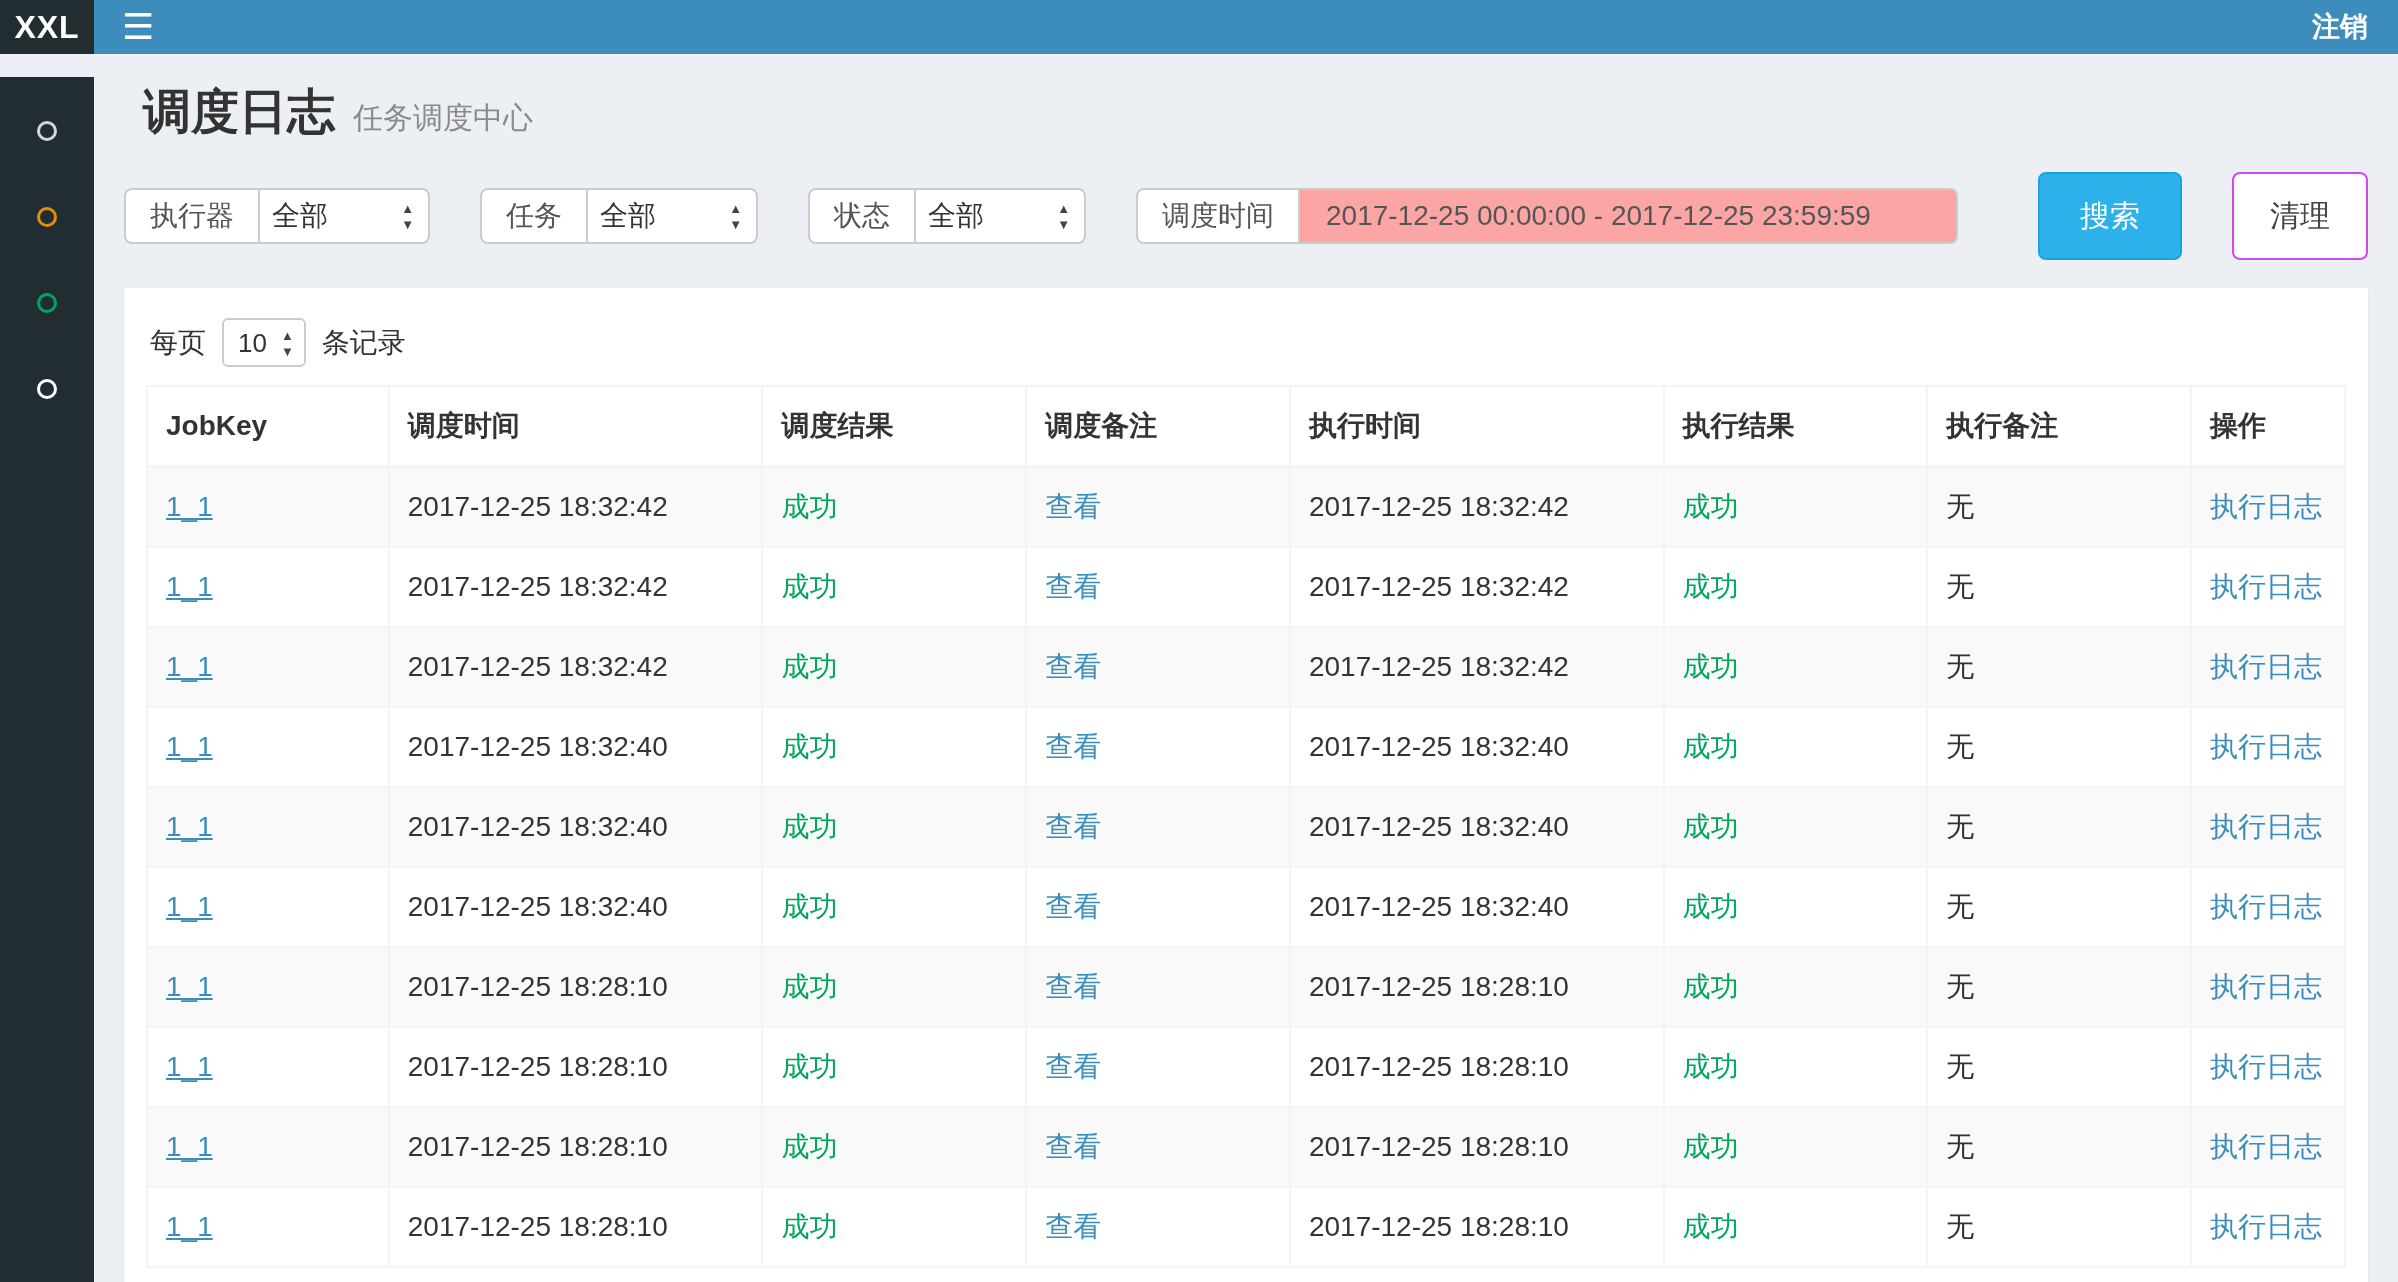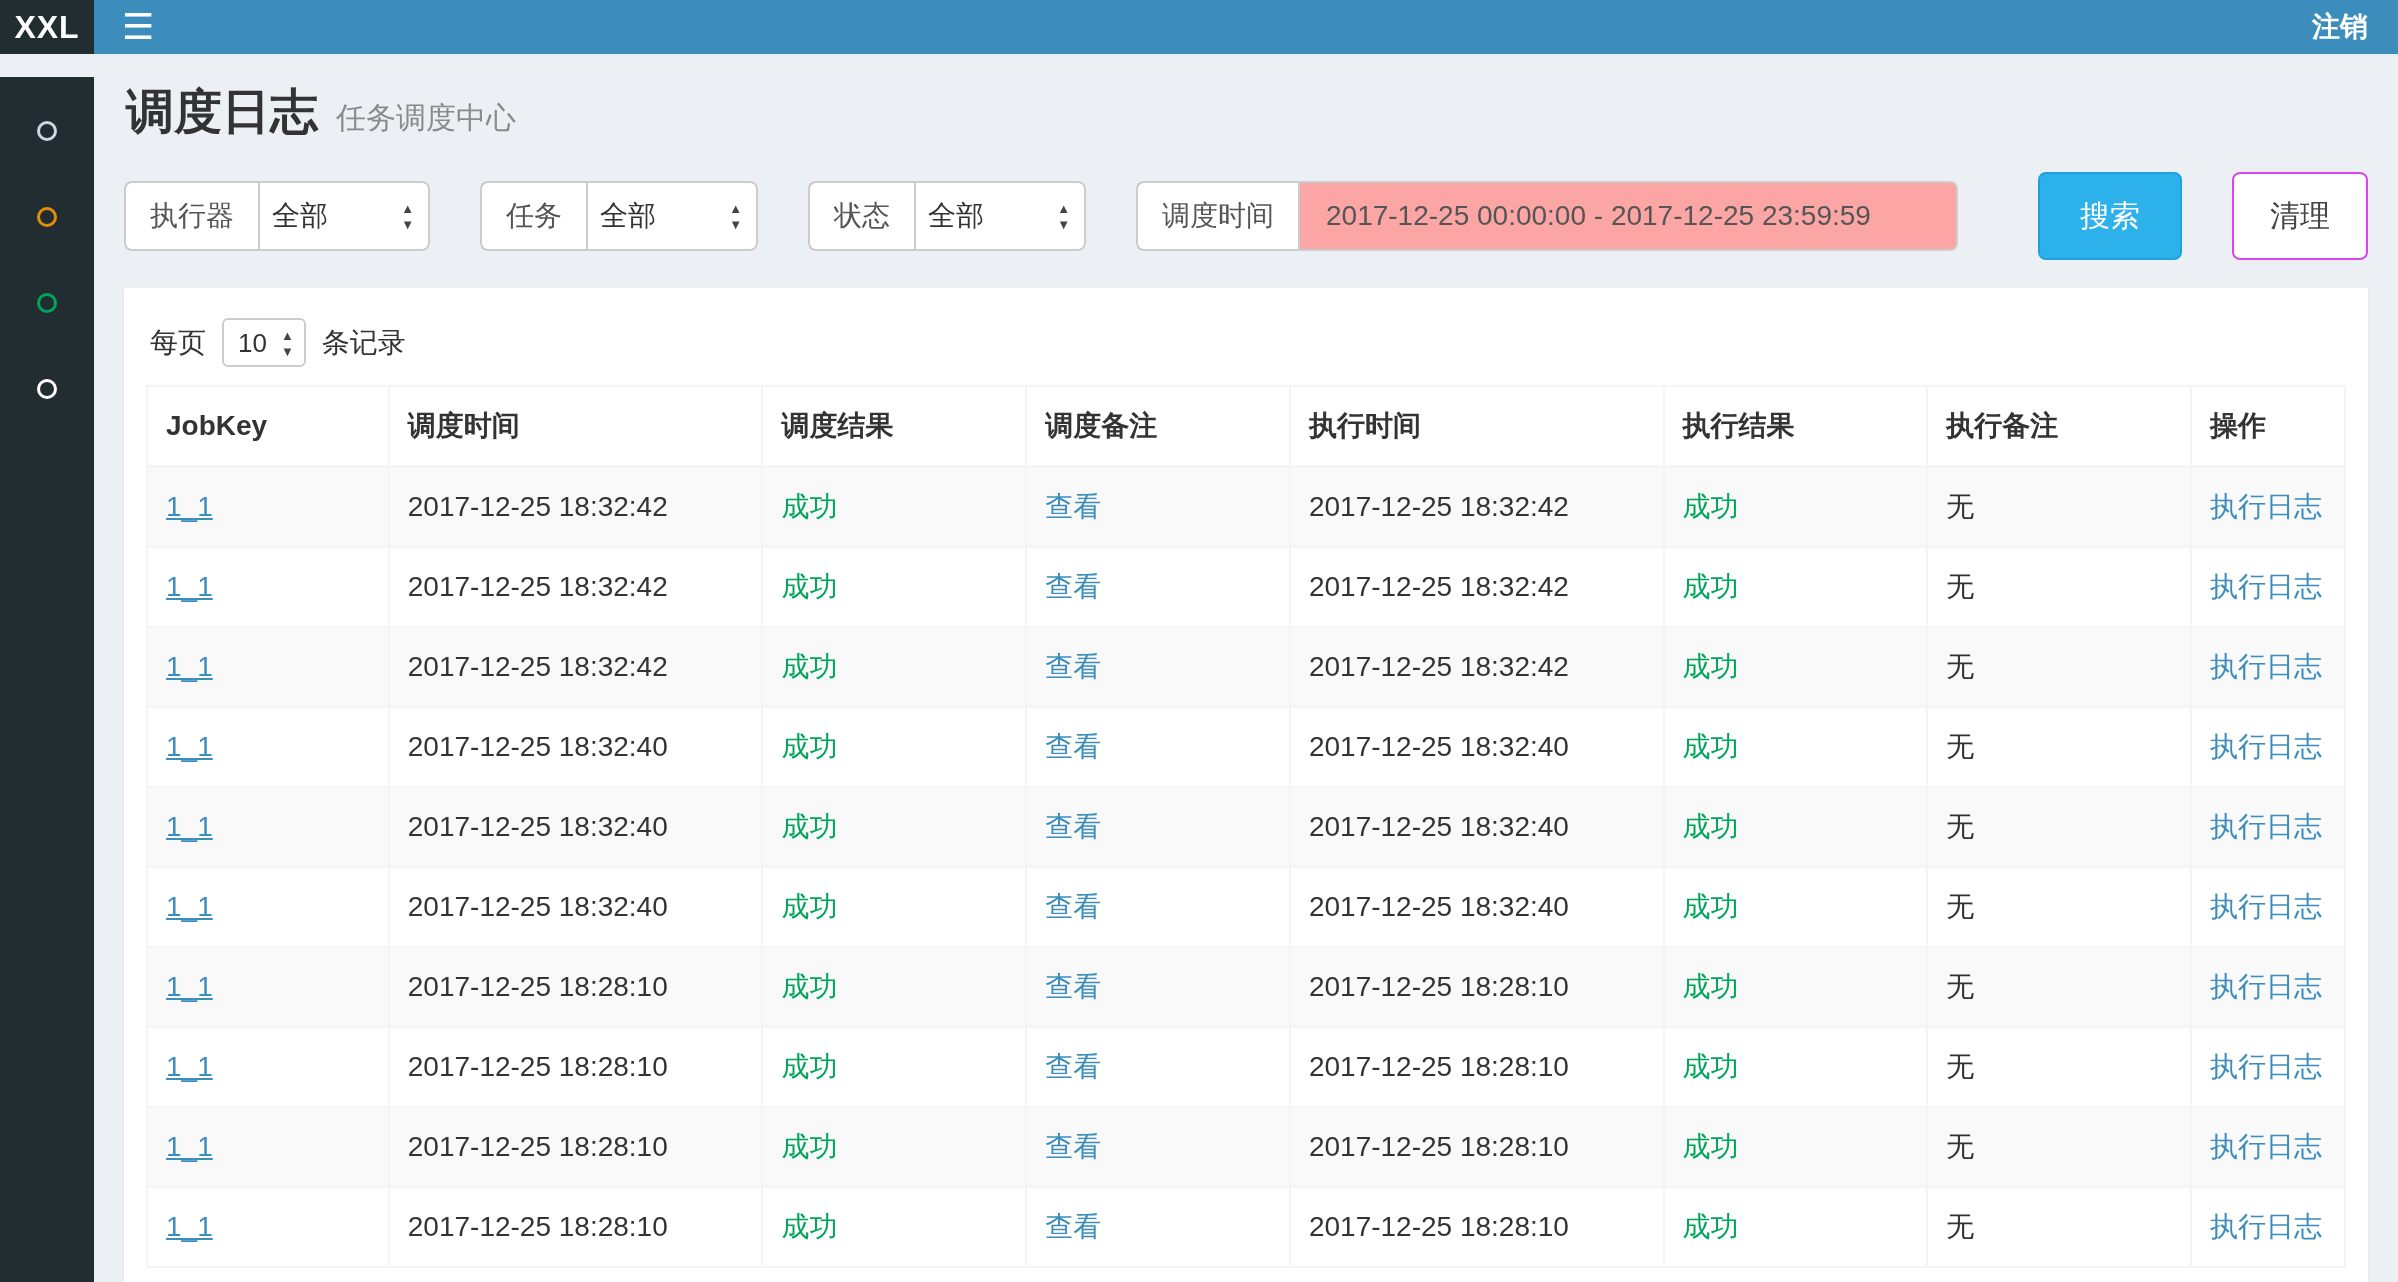--- a/index.html
+++ b/index.html
@@ -12,27 +12,27 @@
   .nav-rest{flex:1;display:flex;align-items:center;justify-content:space-between;padding:0 30px 0 28px}
   .hamburger{color:#fff;font-size:36px;cursor:pointer;line-height:1}
   .logout{color:#fff;font-size:28px;font-weight:bold;cursor:pointer}
 
   
   .sidebar{position:absolute;top:77px;left:0;bottom:0;width:94px;background:#222d32;display:flex;flex-direction:column;align-items:center;padding-top:44px;gap:66px}
   .dot{width:20px;height:20px;border-radius:50%;border:3px solid #d2d6de;cursor:pointer}
 
   
   .content{margin-left:94px;padding:16px 30px 0}
-  .page-header{display:flex;align-items:baseline;gap:18px;margin:10px 0 28px;padding-left:2px}
+  .page-header{display:flex;align-items:baseline;gap:18px;margin:10px 17px 28px;padding-left:2px}
   .page-title{font-size:48px;font-weight:600;color:#333}
   .page-subtitle{font-size:30px;color:#8a8a8a}
 
   
   .filters{display:flex;align-items:center;gap:50px}
-  .input-group{display:flex;height:70px}
+  .input-group{display:flex;height:56px}
   .addon{display:flex;align-items:center;padding:0 24px;background:#fff;border:2px solid #ccc;border-right:0;border-radius:8px 0 0 8px;color:#555;white-space:nowrap}
   .select-box{display:flex;align-items:center;justify-content:space-between;gap:20px;background:#fff;border:2px solid #ccc;border-radius:0 8px 8px 0;padding:0 14px 0 12px;min-width:172px;cursor:pointer}
   .stepper{display:flex;flex-direction:column;align-items:center;line-height:1;font-size:13px;color:#444;gap:3px}
   .time-input{display:flex;align-items:center;background:#fca5a5;border:2px solid #ccc;border-radius:0 8px 8px 0;padding:10px 26px;color:#555;width:660px;white-space:nowrap;cursor:pointer}
   .btn{height:88px;font-size:30px;border-radius:8px;cursor:pointer;font-family:inherit}
   .btn-search{margin-left:auto;background:#2db1ea;border:2px solid #1ea2db;color:#fff;padding:0 40px}
   .btn-clear{background:#fff;border:2px solid #d946ef;color:#444;padding:0 36px}
 
   
   .box{margin-top:28px;background:#fff;padding:20px 22px 18px;box-shadow:0 2px 2px rgba(0,0,0,.08);min-height:940px}

